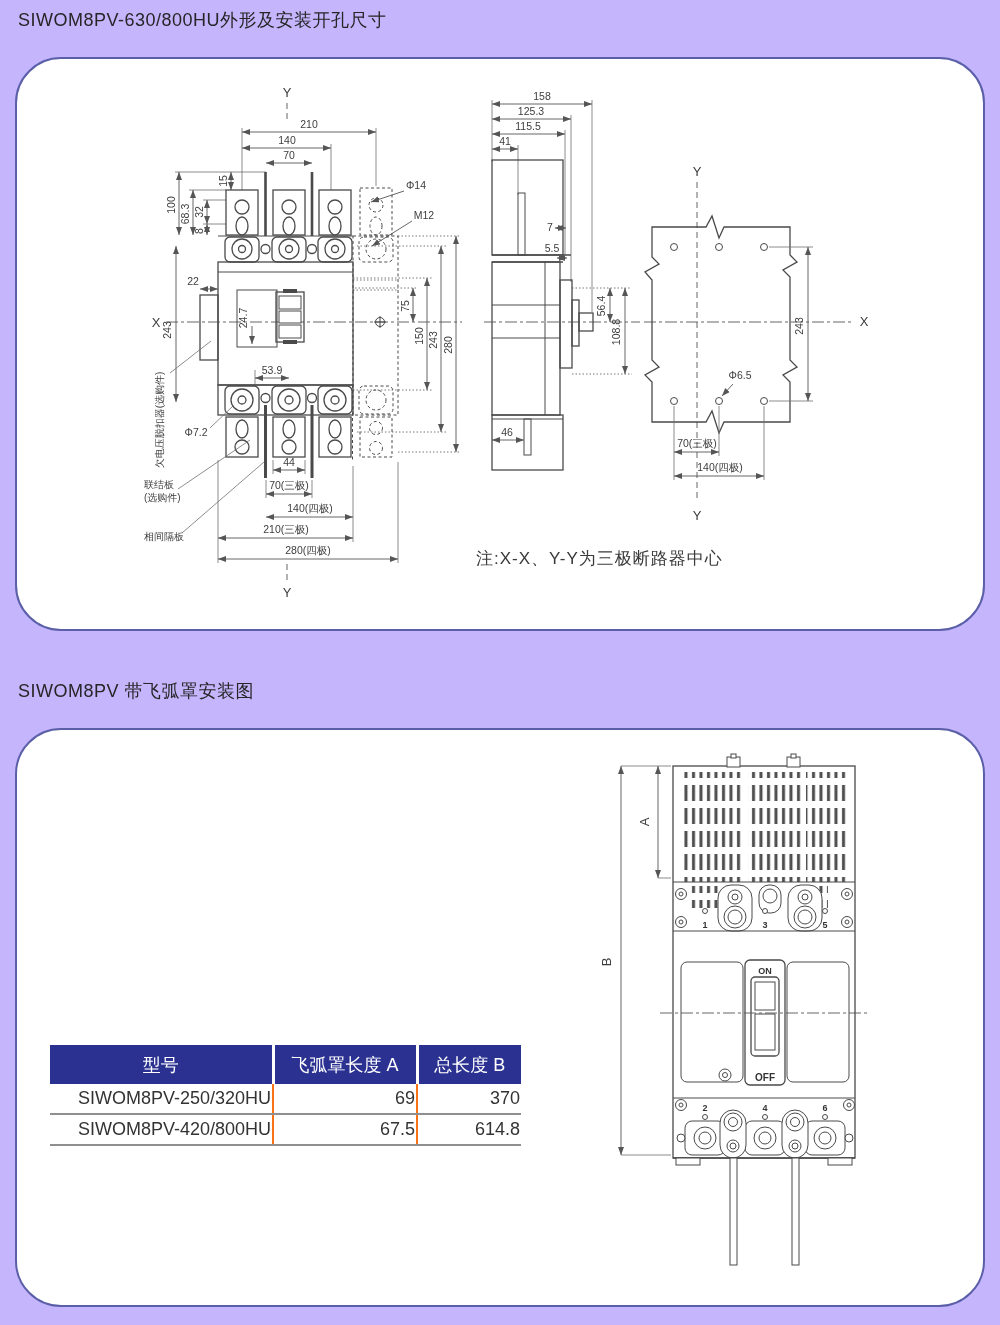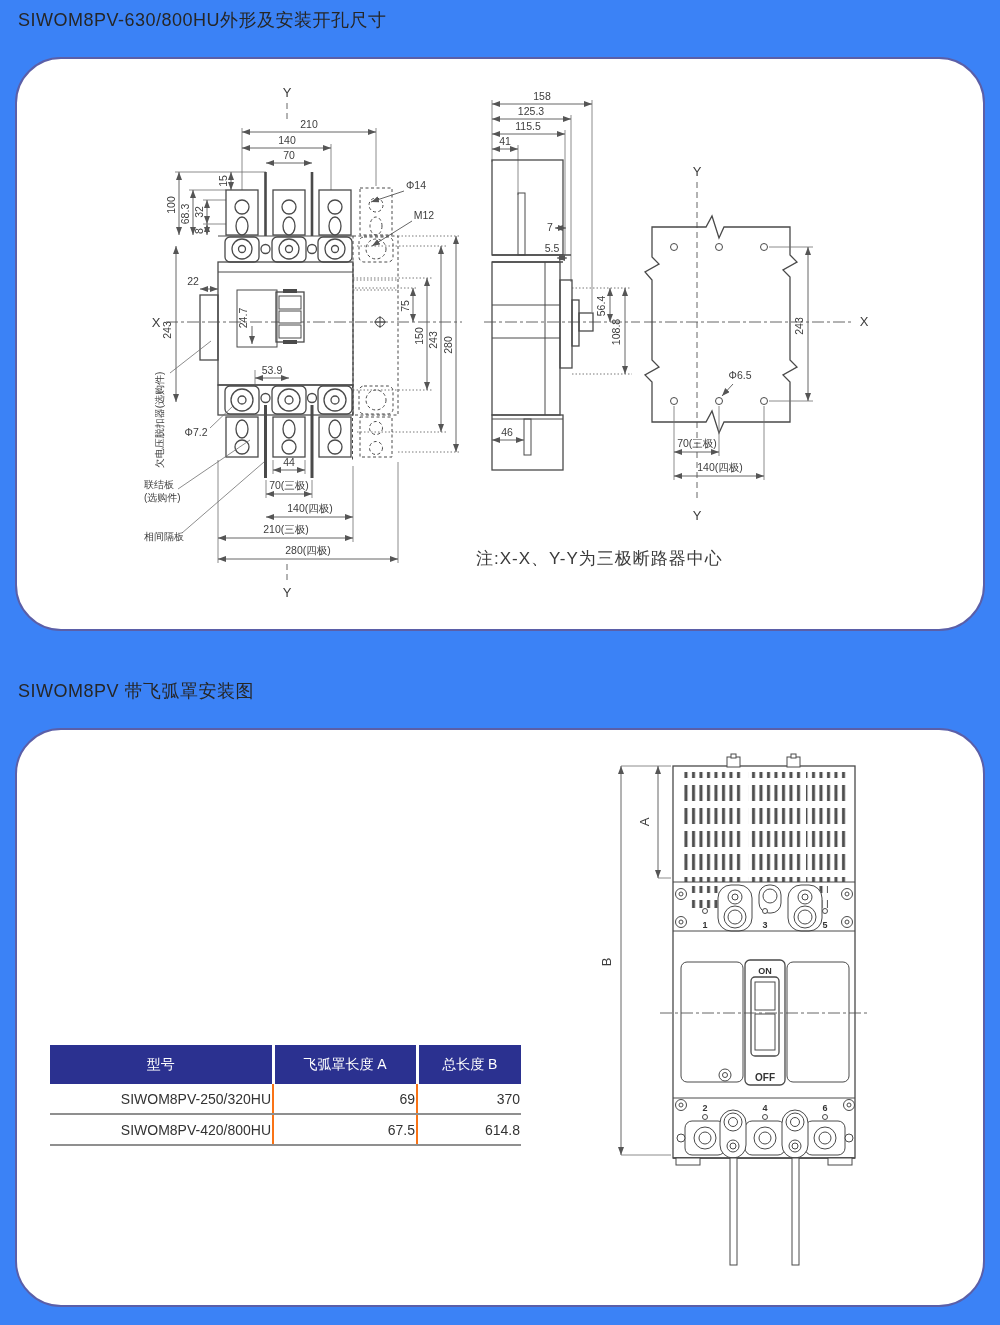--- a/index.html
+++ b/index.html
@@ -1,16 +1,16 @@
 <!DOCTYPE html>
 <html><head>
 <meta charset="utf-8">
 <style>
   html,body{margin:0;padding:0;background:#fff;}
-  .page{position:relative;width:1000px;height:1325px;background:#3b82f6;
+  .page{position:relative;width:1000px;height:1325px;background:#c4b5fd;
         font-family:"Liberation Sans",sans-serif;color:#2a2a2a;overflow:hidden;}
   .sec-title{position:absolute;font-size:18px;font-weight:500;letter-spacing:.5px;color:#262626;}
   .panel{position:absolute;border:2px solid #5b5fa8;border-radius:46px;background:#fff;}
   #panel1{left:15px;top:57px;width:966px;height:570px;}
   #panel2{left:15px;top:728px;width:966px;height:575px;}
   .note{position:absolute;left:456px;top:547px;font-size:17px;font-weight:500;color:#3a3a3a;letter-spacing:1px;margin-left:20px;}
   svg.draw{position:absolute;left:0;top:0;pointer-events:none;}
   
   .ol{stroke:#4a4a4a;stroke-width:1.3;fill:none;}
   .ol2{stroke:#4a4a4a;stroke-width:1;fill:none;}
@@ -22,21 +22,21 @@
   .dot{stroke:#555;stroke-width:.8;fill:none;stroke-dasharray:1.5 2;}
   .cl{stroke:#555;stroke-width:.9;fill:none;stroke-dasharray:12 3 3 3;}
   .ydsh{stroke:#555;stroke-width:.9;fill:none;stroke-dasharray:6 4;}
   .bar{fill:#4a4a4a;}
   text{font-family:"Liberation Sans",sans-serif;}
   .d{font-size:10.5px;fill:#3d3d3d;text-anchor:middle;}
   .ax{font-size:13px;fill:#3d3d3d;text-anchor:middle;}
   .cn{font-size:10px;fill:#3d3d3d;}
   .num{font-size:9px;font-weight:bold;fill:#333;text-anchor:middle;}
   
-  table.spec{position:absolute;left:50px;top:1045px;border-collapse:collapse;table-layout:fixed;font-size:14px;}
+  table.spec{position:absolute;left:50px;top:1045px;border-collapse:collapse;table-layout:fixed;font-size:18px;}
   table.spec th{background:#2b3190;color:#fff;font-weight:500;height:37px;border-right:3px solid #fff;}
   table.spec th:last-child{border-right:none;}
   table.spec td{height:27px;text-align:right;color:#333;border-bottom:2px solid #8f8f8f;}
   table.spec td + td{border-left:2px solid #f97316;}
 </style>
 </head>
 <body>
 
 <div class="page">
 

